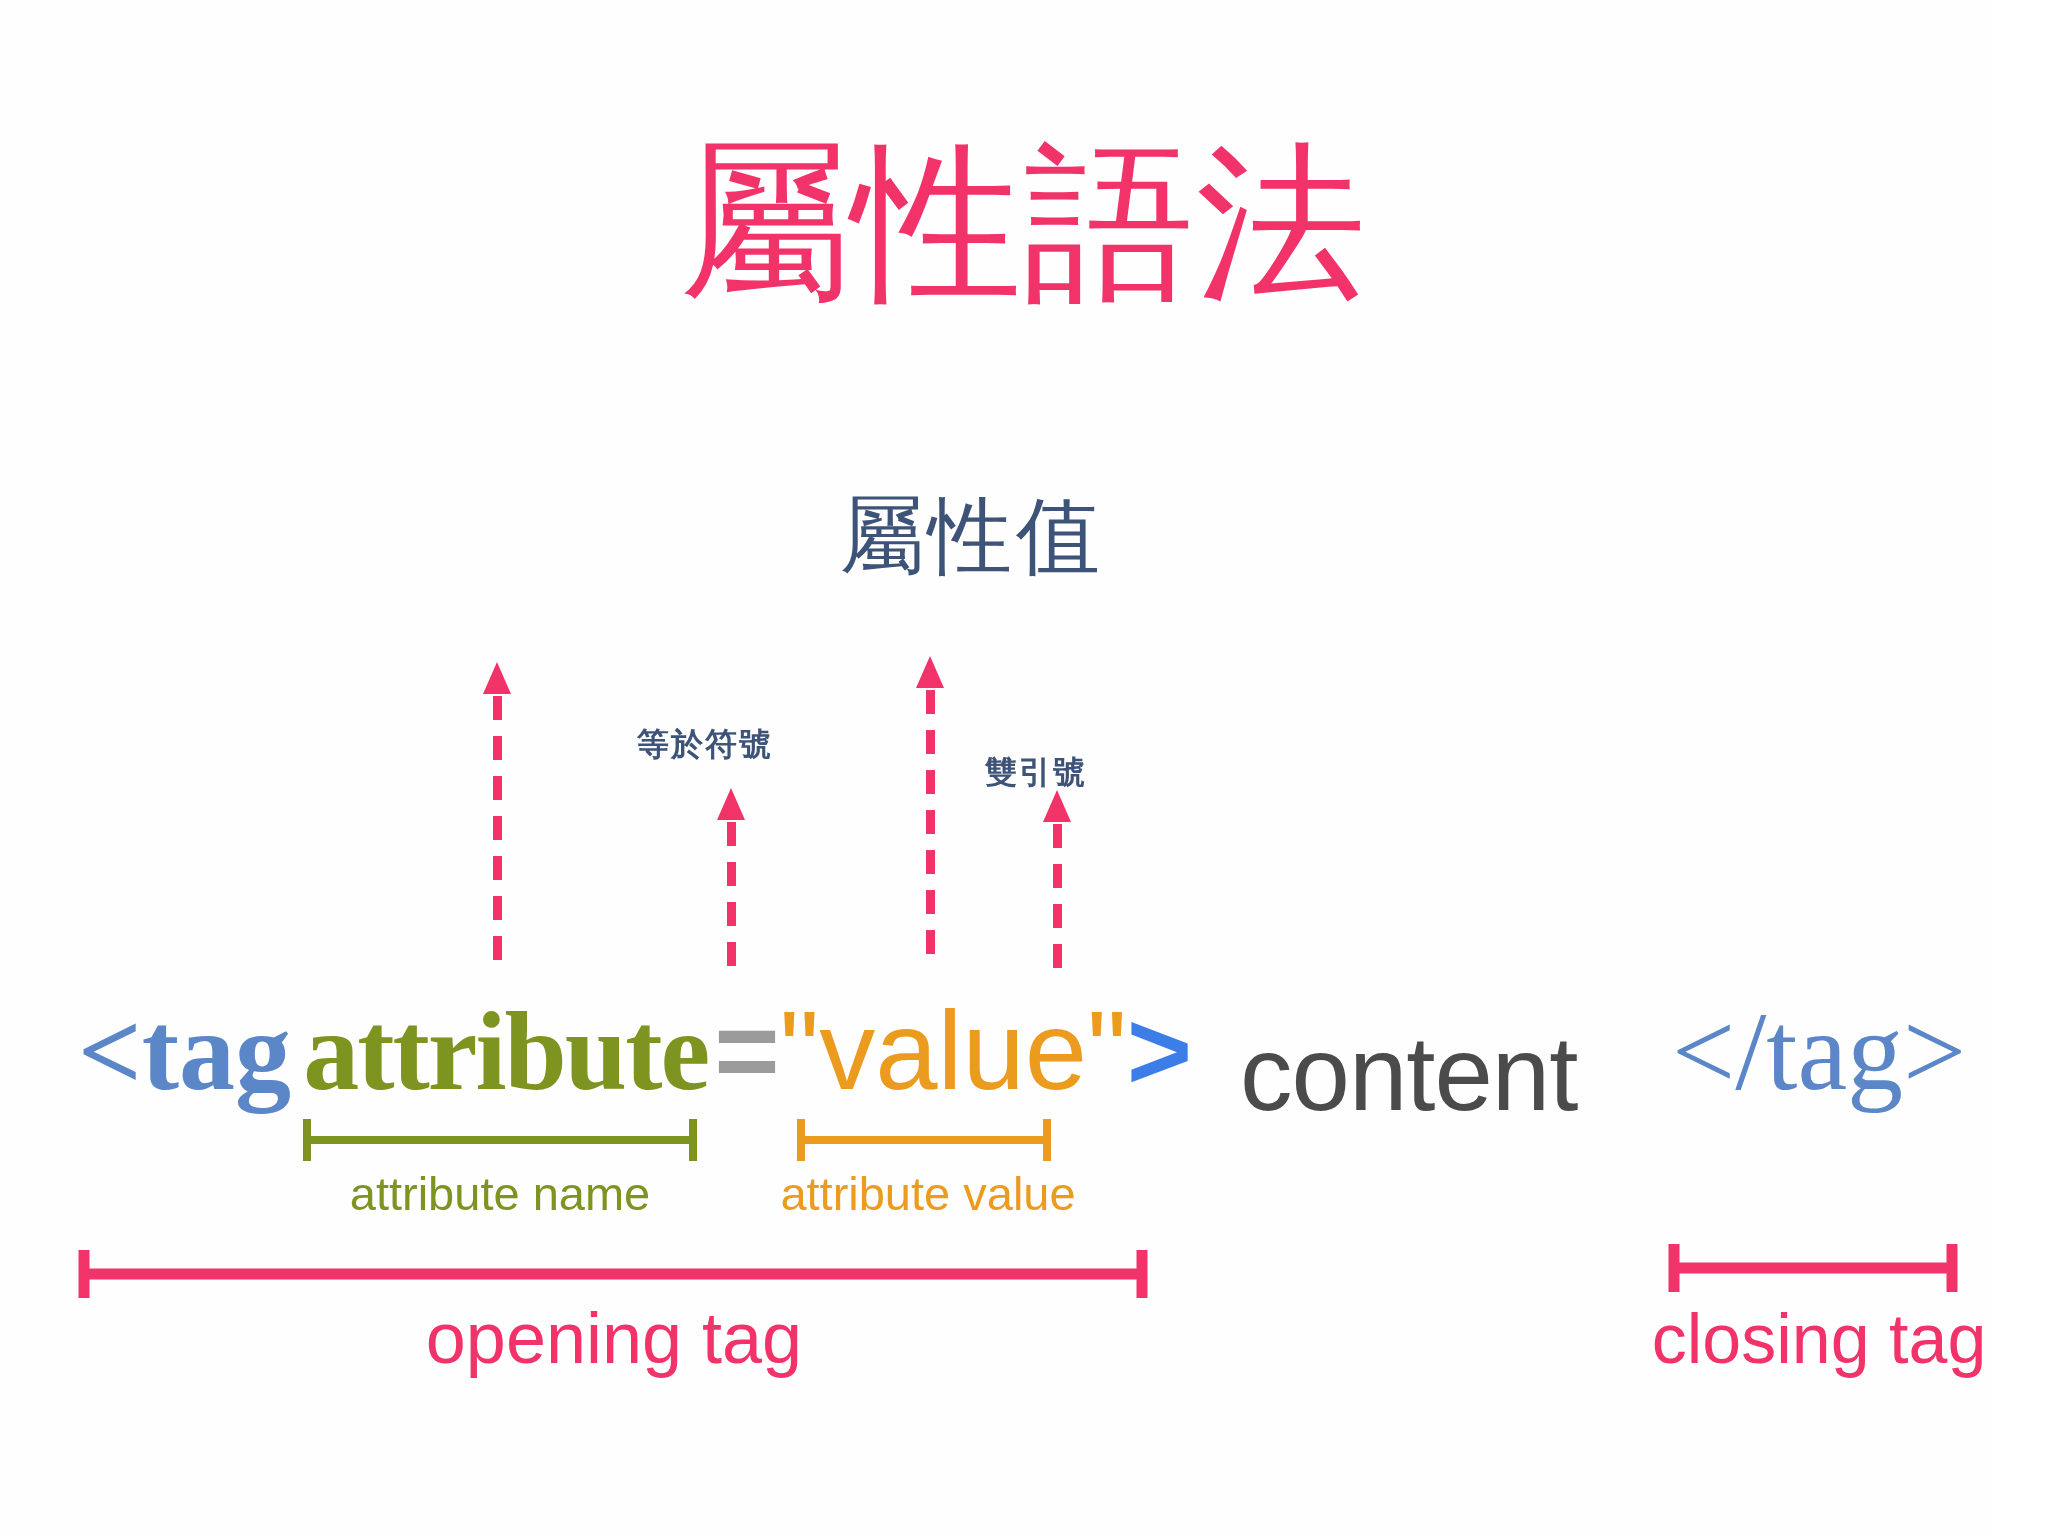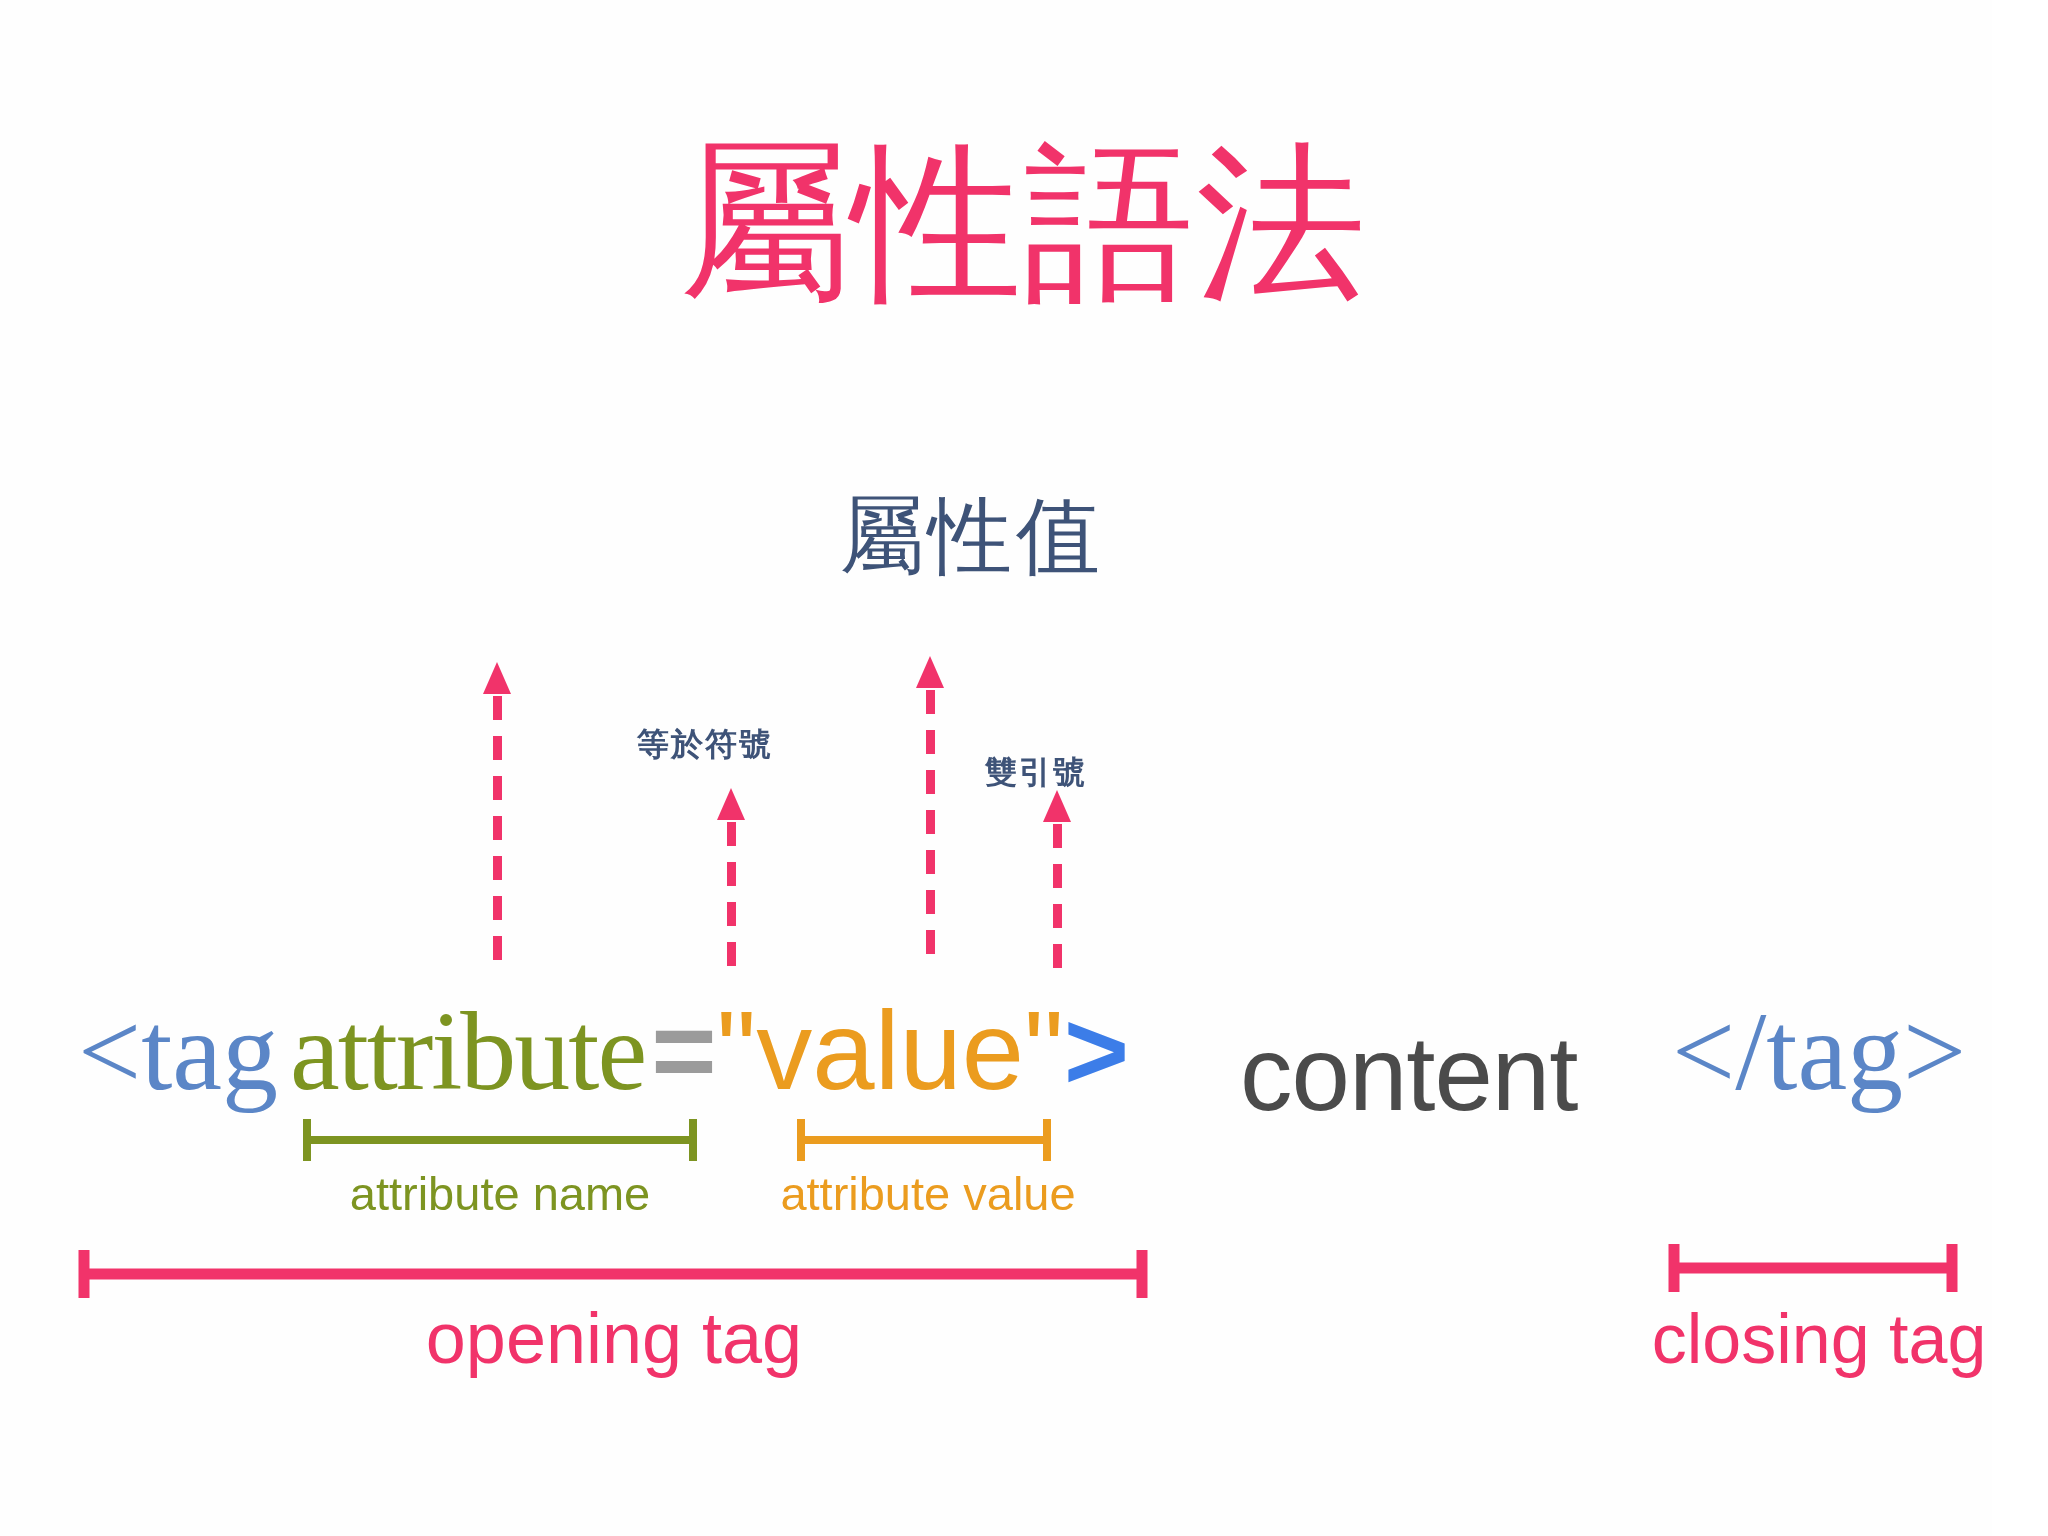--- a/index.html
+++ b/index.html
@@ -56,21 +56,21 @@
   .arrow .line{
     position:absolute;top:34px;bottom:0;left:9.5px;width:9px;
     background:repeating-linear-gradient(to bottom, var(--pink) 0 24px, transparent 24px 40px);
   }
   .code-row{
     position:absolute;left:78px;top:995px;
     display:flex;align-items:baseline;
     white-space:pre;
   }
   .tok{line-height:1;}
-  .tok-serif{font-family:"Liberation Serif", serif;font-size:112px;font-weight:400;}
+  .tok-serif{font-family:"Liberation Serif", serif;font-size:112px;font-weight:700;}
   .tok-open{color:var(--tag-blue);}
   .tok-attr{color:var(--olive);letter-spacing:-2px;margin-left:12px;}
   .tok-eq{color:var(--eq-gray);font-size:112px;font-weight:700;margin-left:6px;}
   .tok-val{color:var(--orange);font-size:112px;font-weight:500;}
   .tok-gt{color:var(--bright-blue);font-size:112px;font-weight:700;}
   .content-word{
     position:absolute;left:1240px;top:1008px;
     font-size:105px;line-height:1;color:var(--content-gray);
     font-weight:500;letter-spacing:-1px;margin-top:13px;
   }

